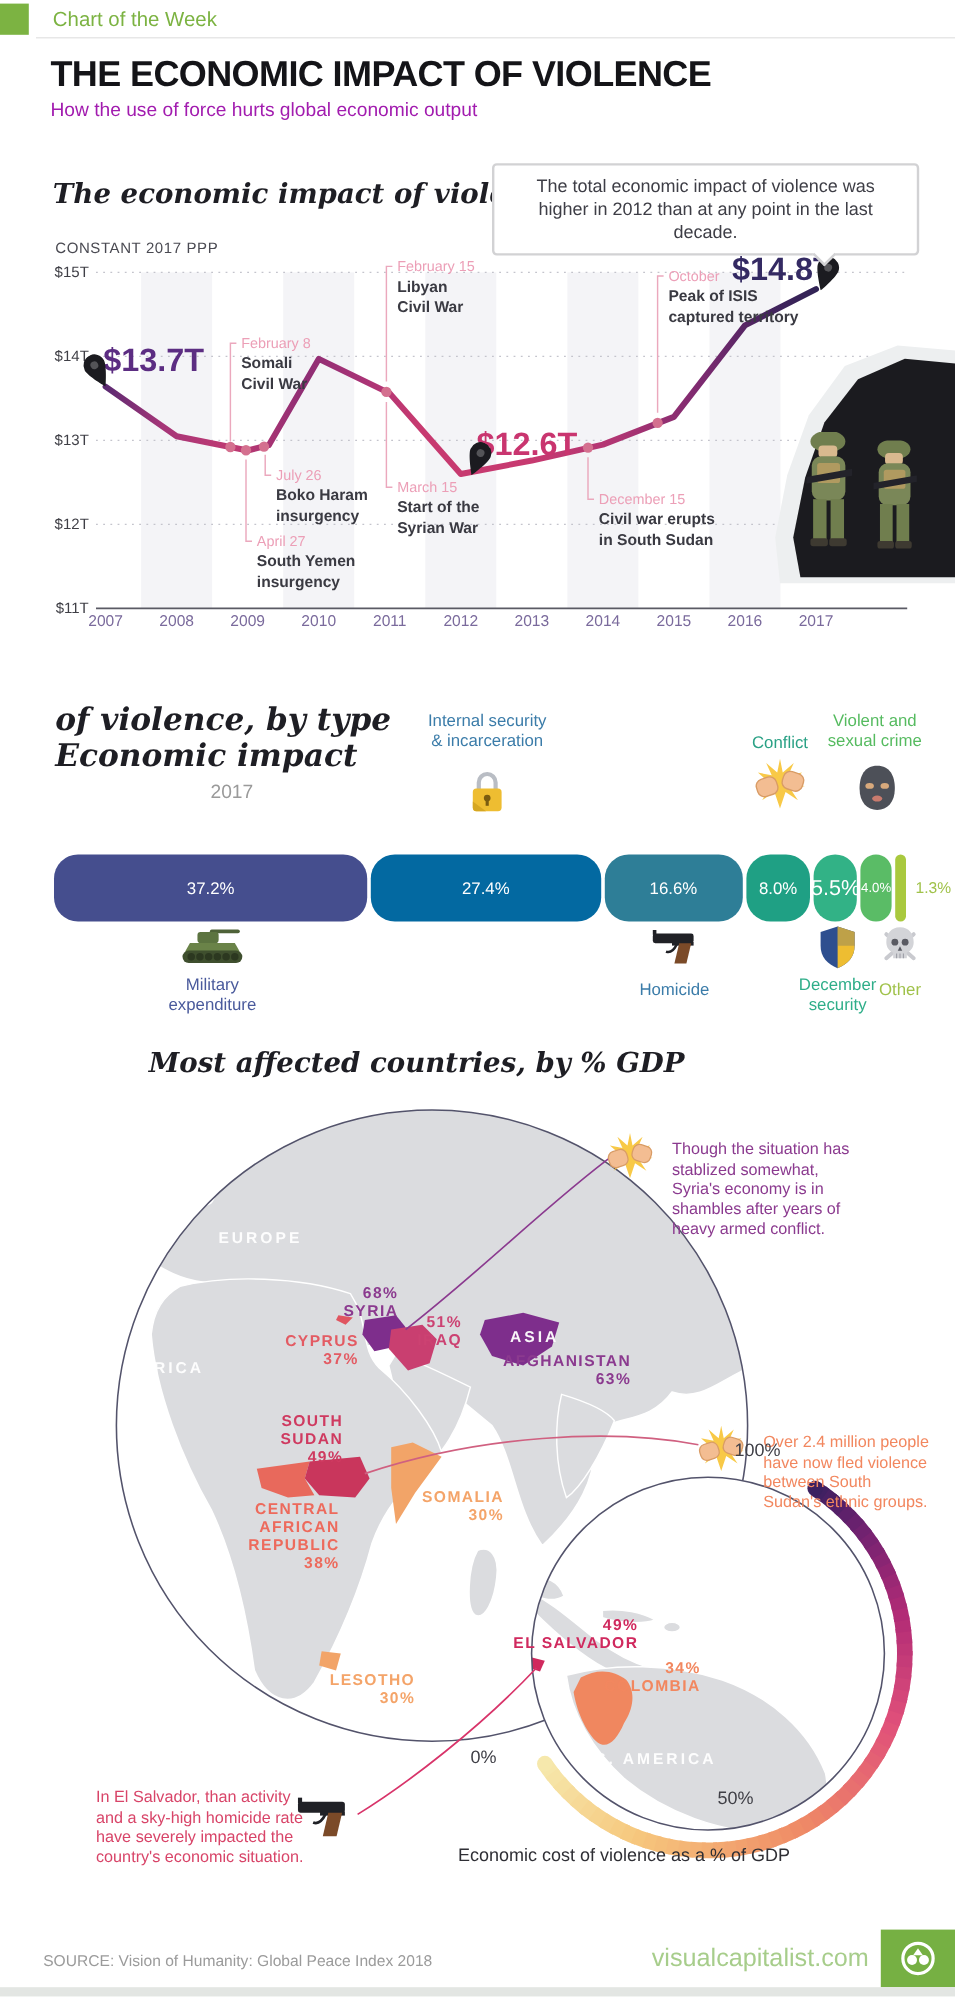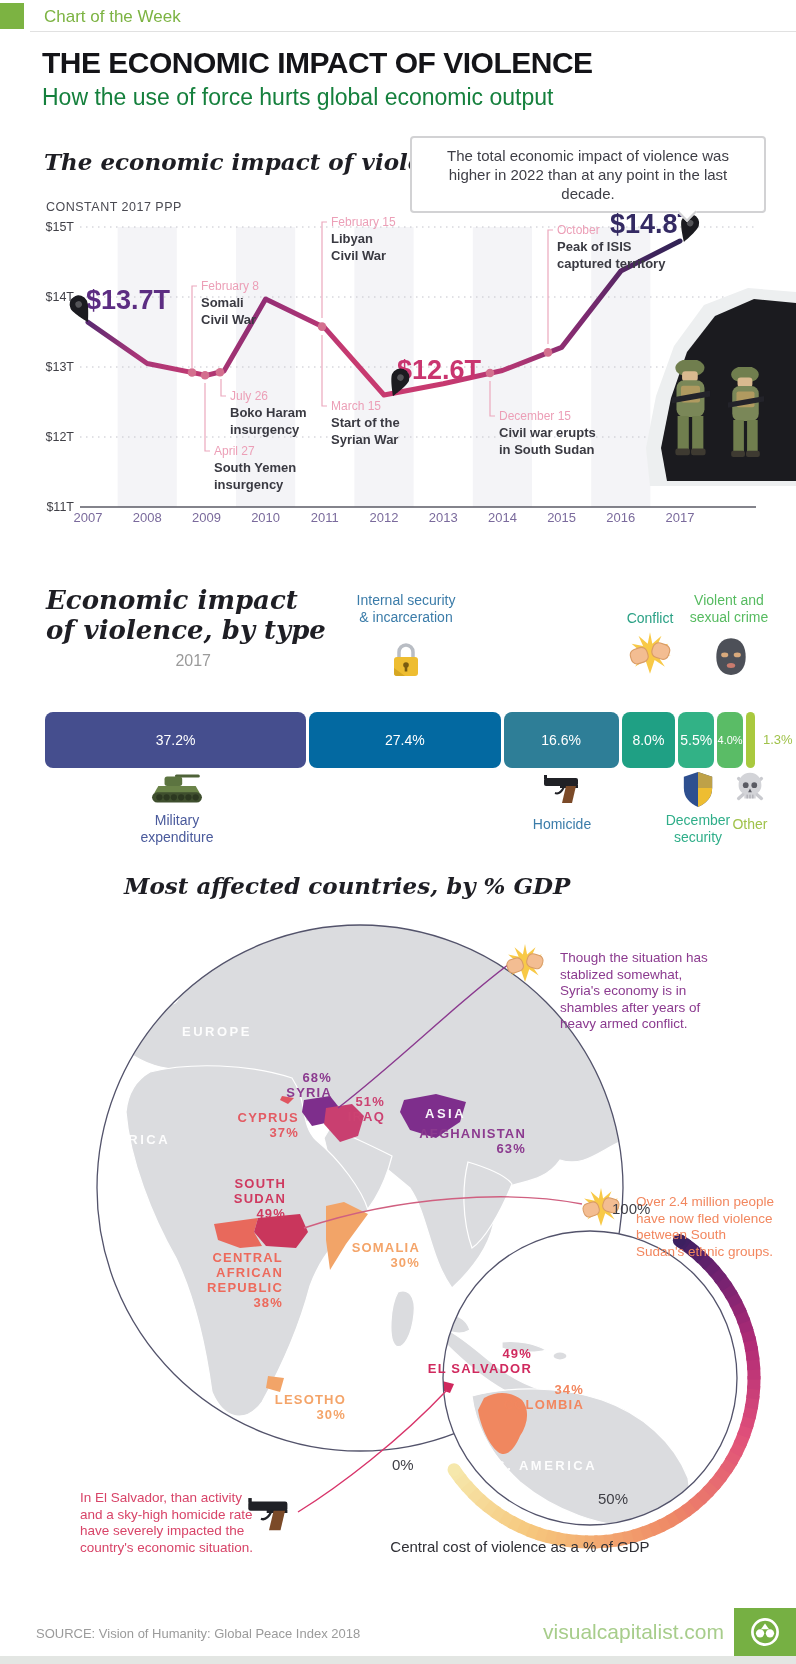--- a/index.html
+++ b/index.html
@@ -3,29 +3,29 @@
 <meta charset="utf-8">
 <style>
   html,body{margin:0;padding:0;background:#fff;}
   .page{position:relative;width:796px;height:1664px;background:#ffffff;overflow:hidden;
         font-family:"Liberation Sans",sans-serif;color:#2b2b31;}
   .abs{position:absolute;}
   svg text{font-family:"Liberation Sans",sans-serif;}
   .kicker{font-size:17px;color:#7cb342;}
   .hr{height:1px;background:#e1e1e1;}
   .h1{font-size:30px;font-weight:800;letter-spacing:-0.5px;color:#141418;}
-  .sub{font-size:23px;color:#15803d;}
+  .sub{font-size:16px;color:#a21caf;}
   .serif-title{font-family:"DejaVu Serif",serif;font-style:italic;font-weight:700;color:#1e1e24;}
   .callout{background:#fff;border:2px solid #d2d2d4;border-radius:4px;padding:8px 14px;
            font-size:15px;line-height:19px;color:#3e3e46;text-align:center;}
   .callout:after{content:'';position:absolute;bottom:-8px;left:76%;width:12px;height:12px;
            background:#fff;border-right:2px solid #d2d2d4;border-bottom:2px solid #d2d2d4;transform:rotate(45deg);}
   .axis-note{font-size:12.5px;letter-spacing:.5px;color:#4a4a52;}
   #bar-track{position:absolute;left:45px;top:712px;width:710px;height:56px;}
-  .seg{position:absolute;top:0;height:56px;border-radius:8px;display:flex;align-items:center;justify-content:center;}
+  .seg{position:absolute;top:0;height:56px;border-radius:20px;display:flex;align-items:center;justify-content:center;}
   .seg span{color:#fff;font-size:14px;}
   .typelabel{position:absolute;text-align:center;font-size:14px;line-height:17px;}
   .ic{display:block;}
   .badge{position:absolute;left:36px;top:858px;width:76px;height:76px;border:1.6px solid #7a7da8;
          border-radius:50%;text-align:center;line-height:76px;font-size:46px;font-weight:800;color:#3b4a8f;}
   .clabel{position:absolute;font-size:13px;font-weight:600;letter-spacing:1.2px;line-height:15px;
           text-align:right;text-transform:uppercase;}
   .region{position:absolute;color:#fff;font-weight:700;font-size:13px;letter-spacing:2.5px;opacity:.95;}
   .note{position:absolute;font-size:13.5px;line-height:16.5px;}
   .gaugelbl{position:absolute;font-size:15px;color:#3f3f46;}
@@ -336,26 +336,26 @@
     </g>
   </svg>
 
   <div class="abs" style="left:0;top:3px;width:24px;height:26px;background:#7cb342"></div>
   <div class="abs kicker" style="left:44px;top:7px">Chart of the Week</div>
   <div class="abs hr" style="left:30px;top:31px;width:766px"></div>
   <div class="abs h1" style="left:42px;top:46px">THE ECONOMIC IMPACT OF VIOLENCE</div>
   <div class="abs sub" style="left:42px;top:84px">How the use of force hurts global economic output</div>
 
   <div class="abs serif-title" style="left:44px;top:148px;font-size:23px">The economic impact of violence</div>
-  <div class="abs callout" style="left:410px;top:136px;width:324px">The total economic impact of violence was higher in 2022 than at any point in the last decade.</div>
+  <div class="abs callout" style="left:410px;top:136px;width:324px">The total economic impact of violence was higher in 2012 than at any point in the last decade.</div>
   <div class="abs axis-note" style="left:46px;top:200px">CONSTANT 2017 PPP</div>
 
   <div class="abs serif-title" style="left:46px;top:585px;font-size:26px;line-height:30px">
+    <div>of violence, by type</div>
     <div>Economic impact</div>
-    <div>of violence, by type</div>
   </div>
   <div class="abs" style="left:46px;top:652px;width:165px;text-align:right;font-size:16px;color:#9a9a9a">2017</div>
 
   <div class="typelabel" style="left:326px;top:592px;width:160px;color:#3b7ca9">
     <div>Internal security</div>
     <div>&amp; incarceration</div>
   </div>
   <div class="typelabel" style="left:600px;top:610px;width:100px;color:#2aa185">
     <div>Conflict</div>
   </div>
@@ -381,21 +381,21 @@
       <div class="seg" style="left: 264.1px; width: 191.5px; background: #0369a1;">
         <span>27.4%</span>
       </div>
       <div class="seg" style="left: 458.7px; width: 114.9px; background: rgb(46, 126, 151);">
         <span>16.6%</span>
       </div>
       <div class="seg" style="left: 576.5px; width: 53.8px; background: rgb(31, 160, 132);">
         <span>8.0%</span>
       </div>
       <div class="seg" style="left: 633.3px; width: 36px; background: rgb(50, 178, 134);">
-        <span style="font-size: 14px;">5.5%</span>
+        <span style="font-size: 18px;">5.5%</span>
       </div>
       <div class="seg" style="left: 672.4px; width: 25.4px; background: rgb(90, 188, 102);">
         <span style="font-size: 11px;">4.0%</span>
       </div>
       <div style="position: absolute; left: 718px; top: 20px; font-size: 13px; color: rgb(160, 194, 74);">1.3%</div>
       <div class="seg" style="left: 700.8px; width: 9.2px; background: rgb(169, 201, 62);"></div>
     </div>
 
   <span class="abs ic" style="left:150px;top:770px"><svg width="54" height="36">
         <use href="#ic-tank"></use>
@@ -484,21 +484,21 @@
   <div class="note" style="left:636px;top:1194px;width:140px;color:#f2875f">Over 2.4 million people have now fled violence between South Sudan's ethnic groups.</div>
 
   <span class="abs ic" style="left:246px;top:1492px"><svg width="46" height="42">
         <use href="#ic-gun"></use>
       </svg></span>
   <div class="note" style="left:80px;top:1490px;width:186px;color:#d84468">In El Salvador, than activity and a sky-high homicide rate have severely impacted the country's economic situation.</div>
 
   <div class="gaugelbl" style="left:392px;top:1456px">0%</div>
   <div class="gaugelbl" style="left:598px;top:1490px">50%</div>
   <div class="gaugelbl" style="left:612px;top:1200px">100%</div>
-  <div class="caption" style="left:350px;top:1538px;width:340px">Central cost of violence as a % of GDP</div>
+  <div class="caption" style="left:350px;top:1538px;width:340px">Economic cost of violence as a % of GDP</div>
 
   <div class="footer-src" style="left:36px;top:1626px">SOURCE: Vision of Humanity: Global Peace Index 2018</div>
   <a class="footer-site" style="left:540px;top:1620px;width:184px" href="#">visualcapitalist.com</a>
   <div class="logo-box" style="left:734px;top:1608px;width:62px;height:48px">
     <svg width="36" height="36">
         <use href="#ic-vclogo"></use>
       </svg>
   </div>
   <div class="abs" style="left:0;top:1656px;width:796px;height:8px;background:#e3e6e3"></div>
 

